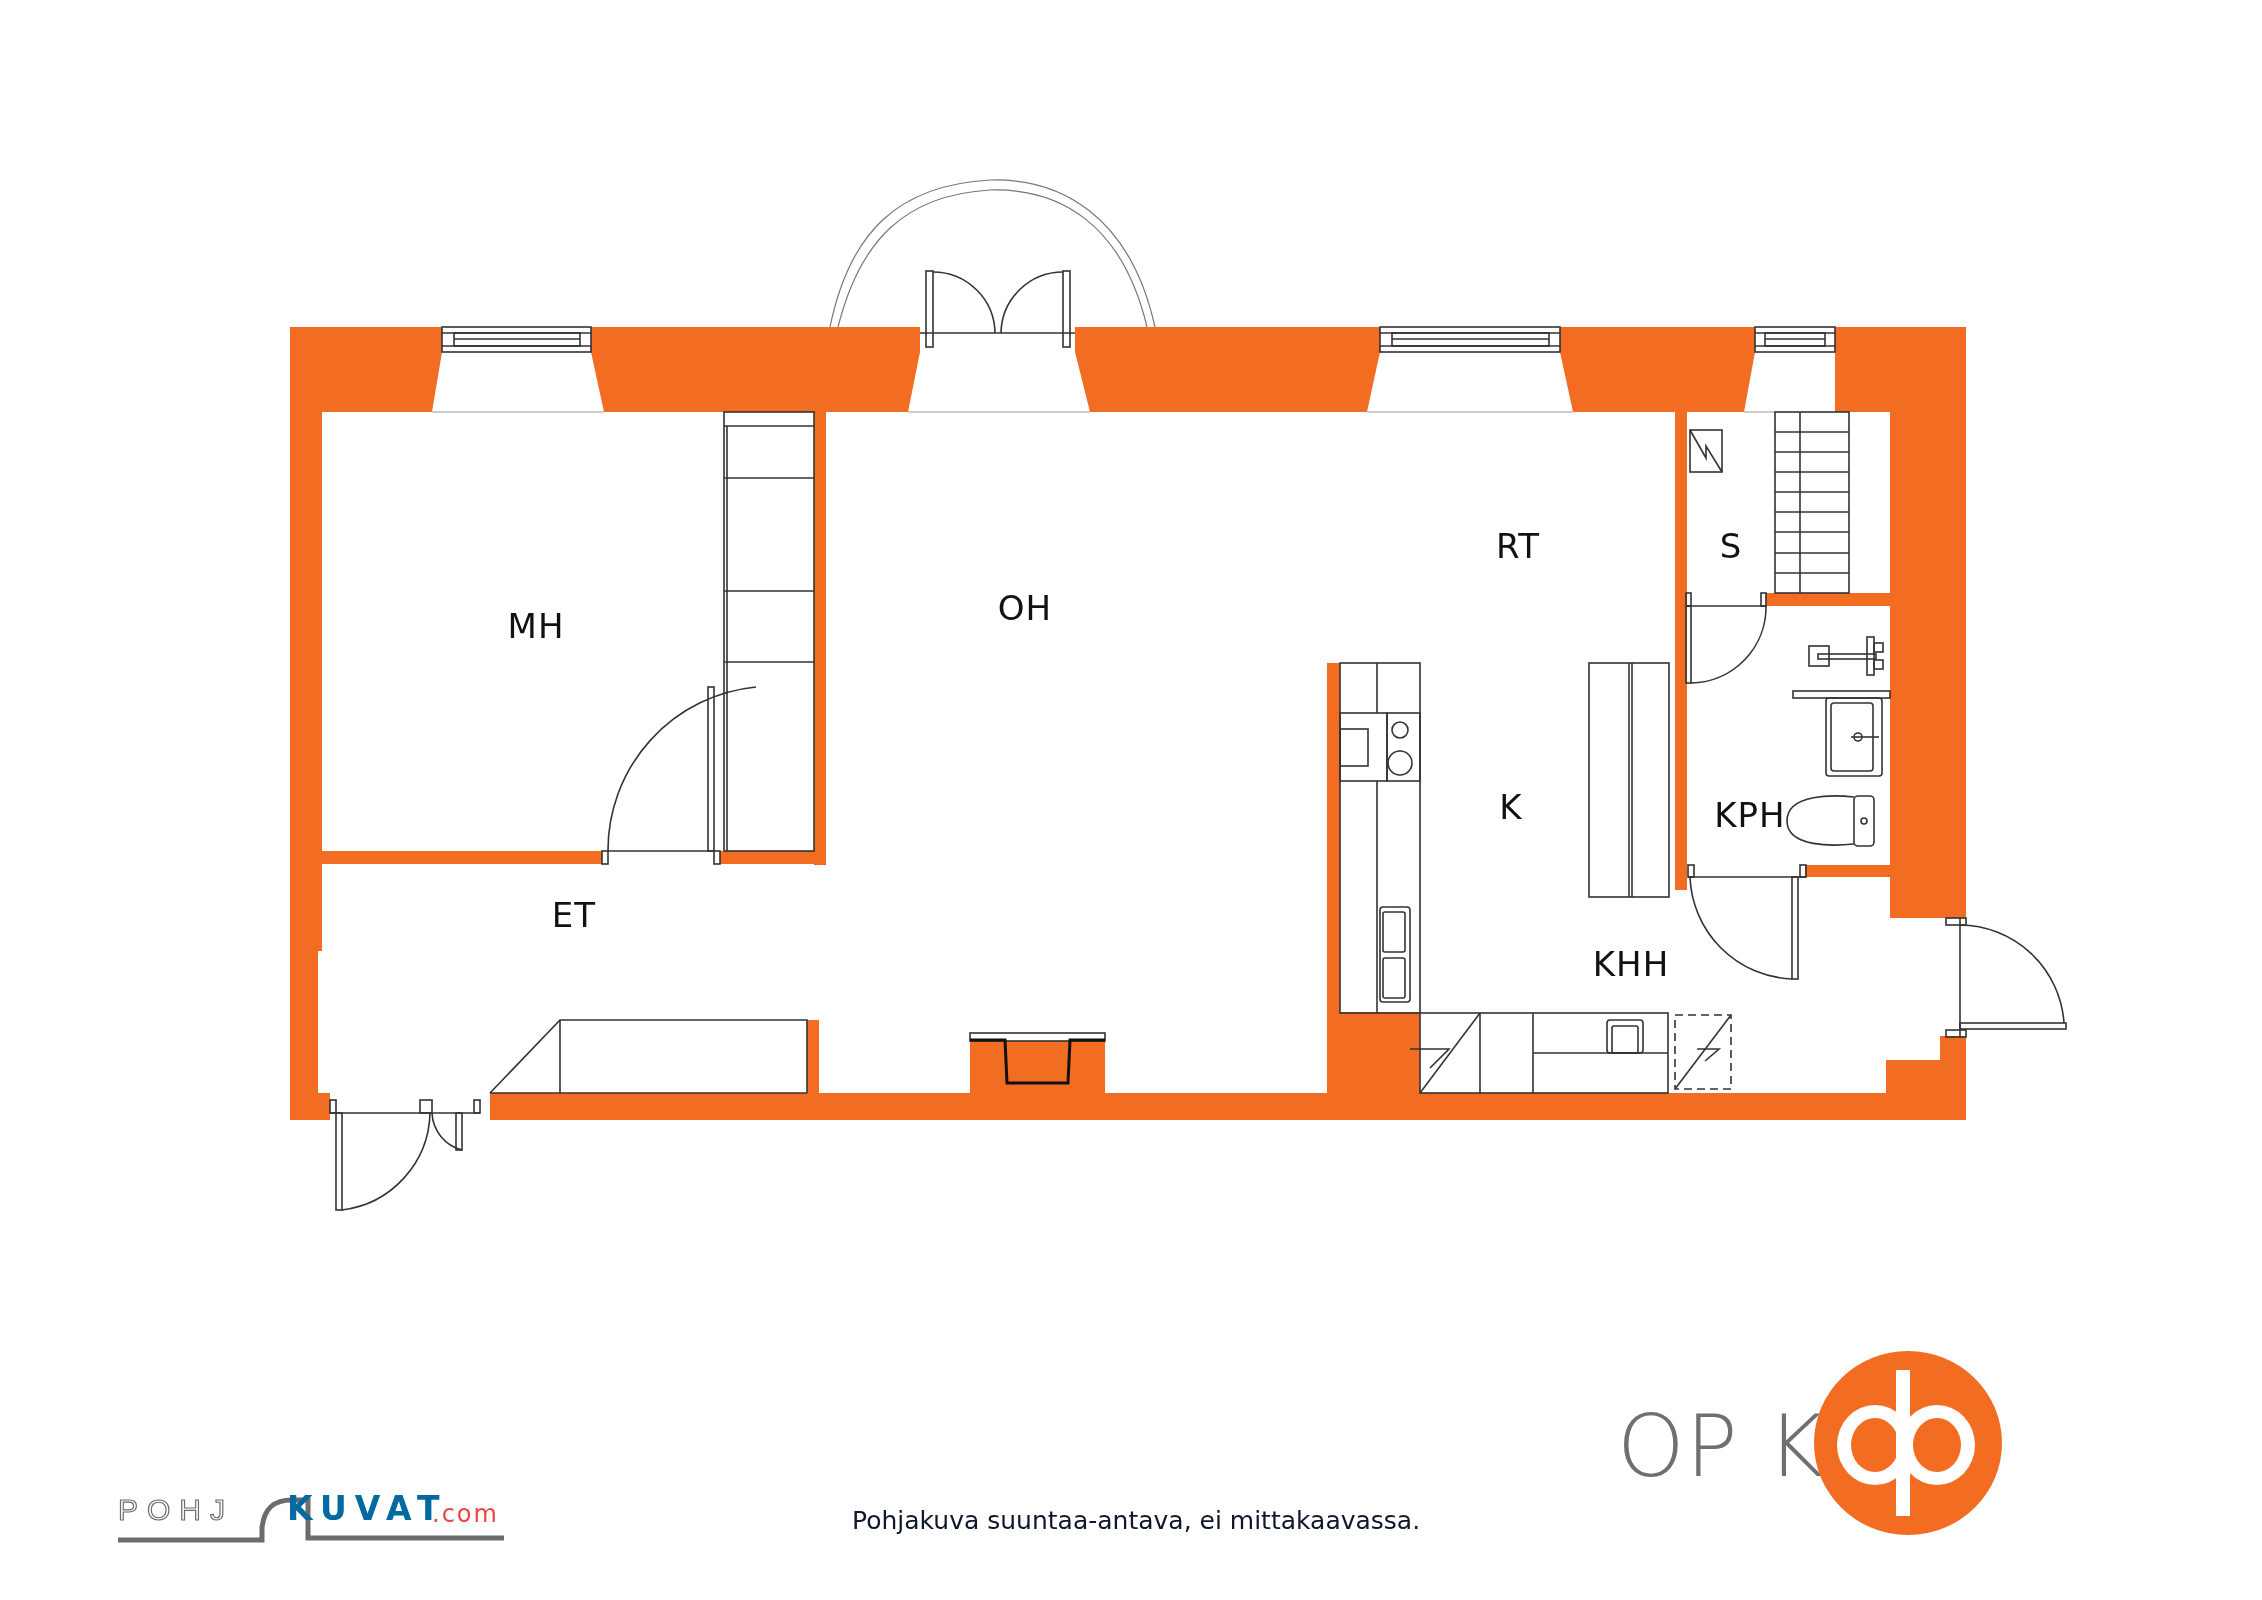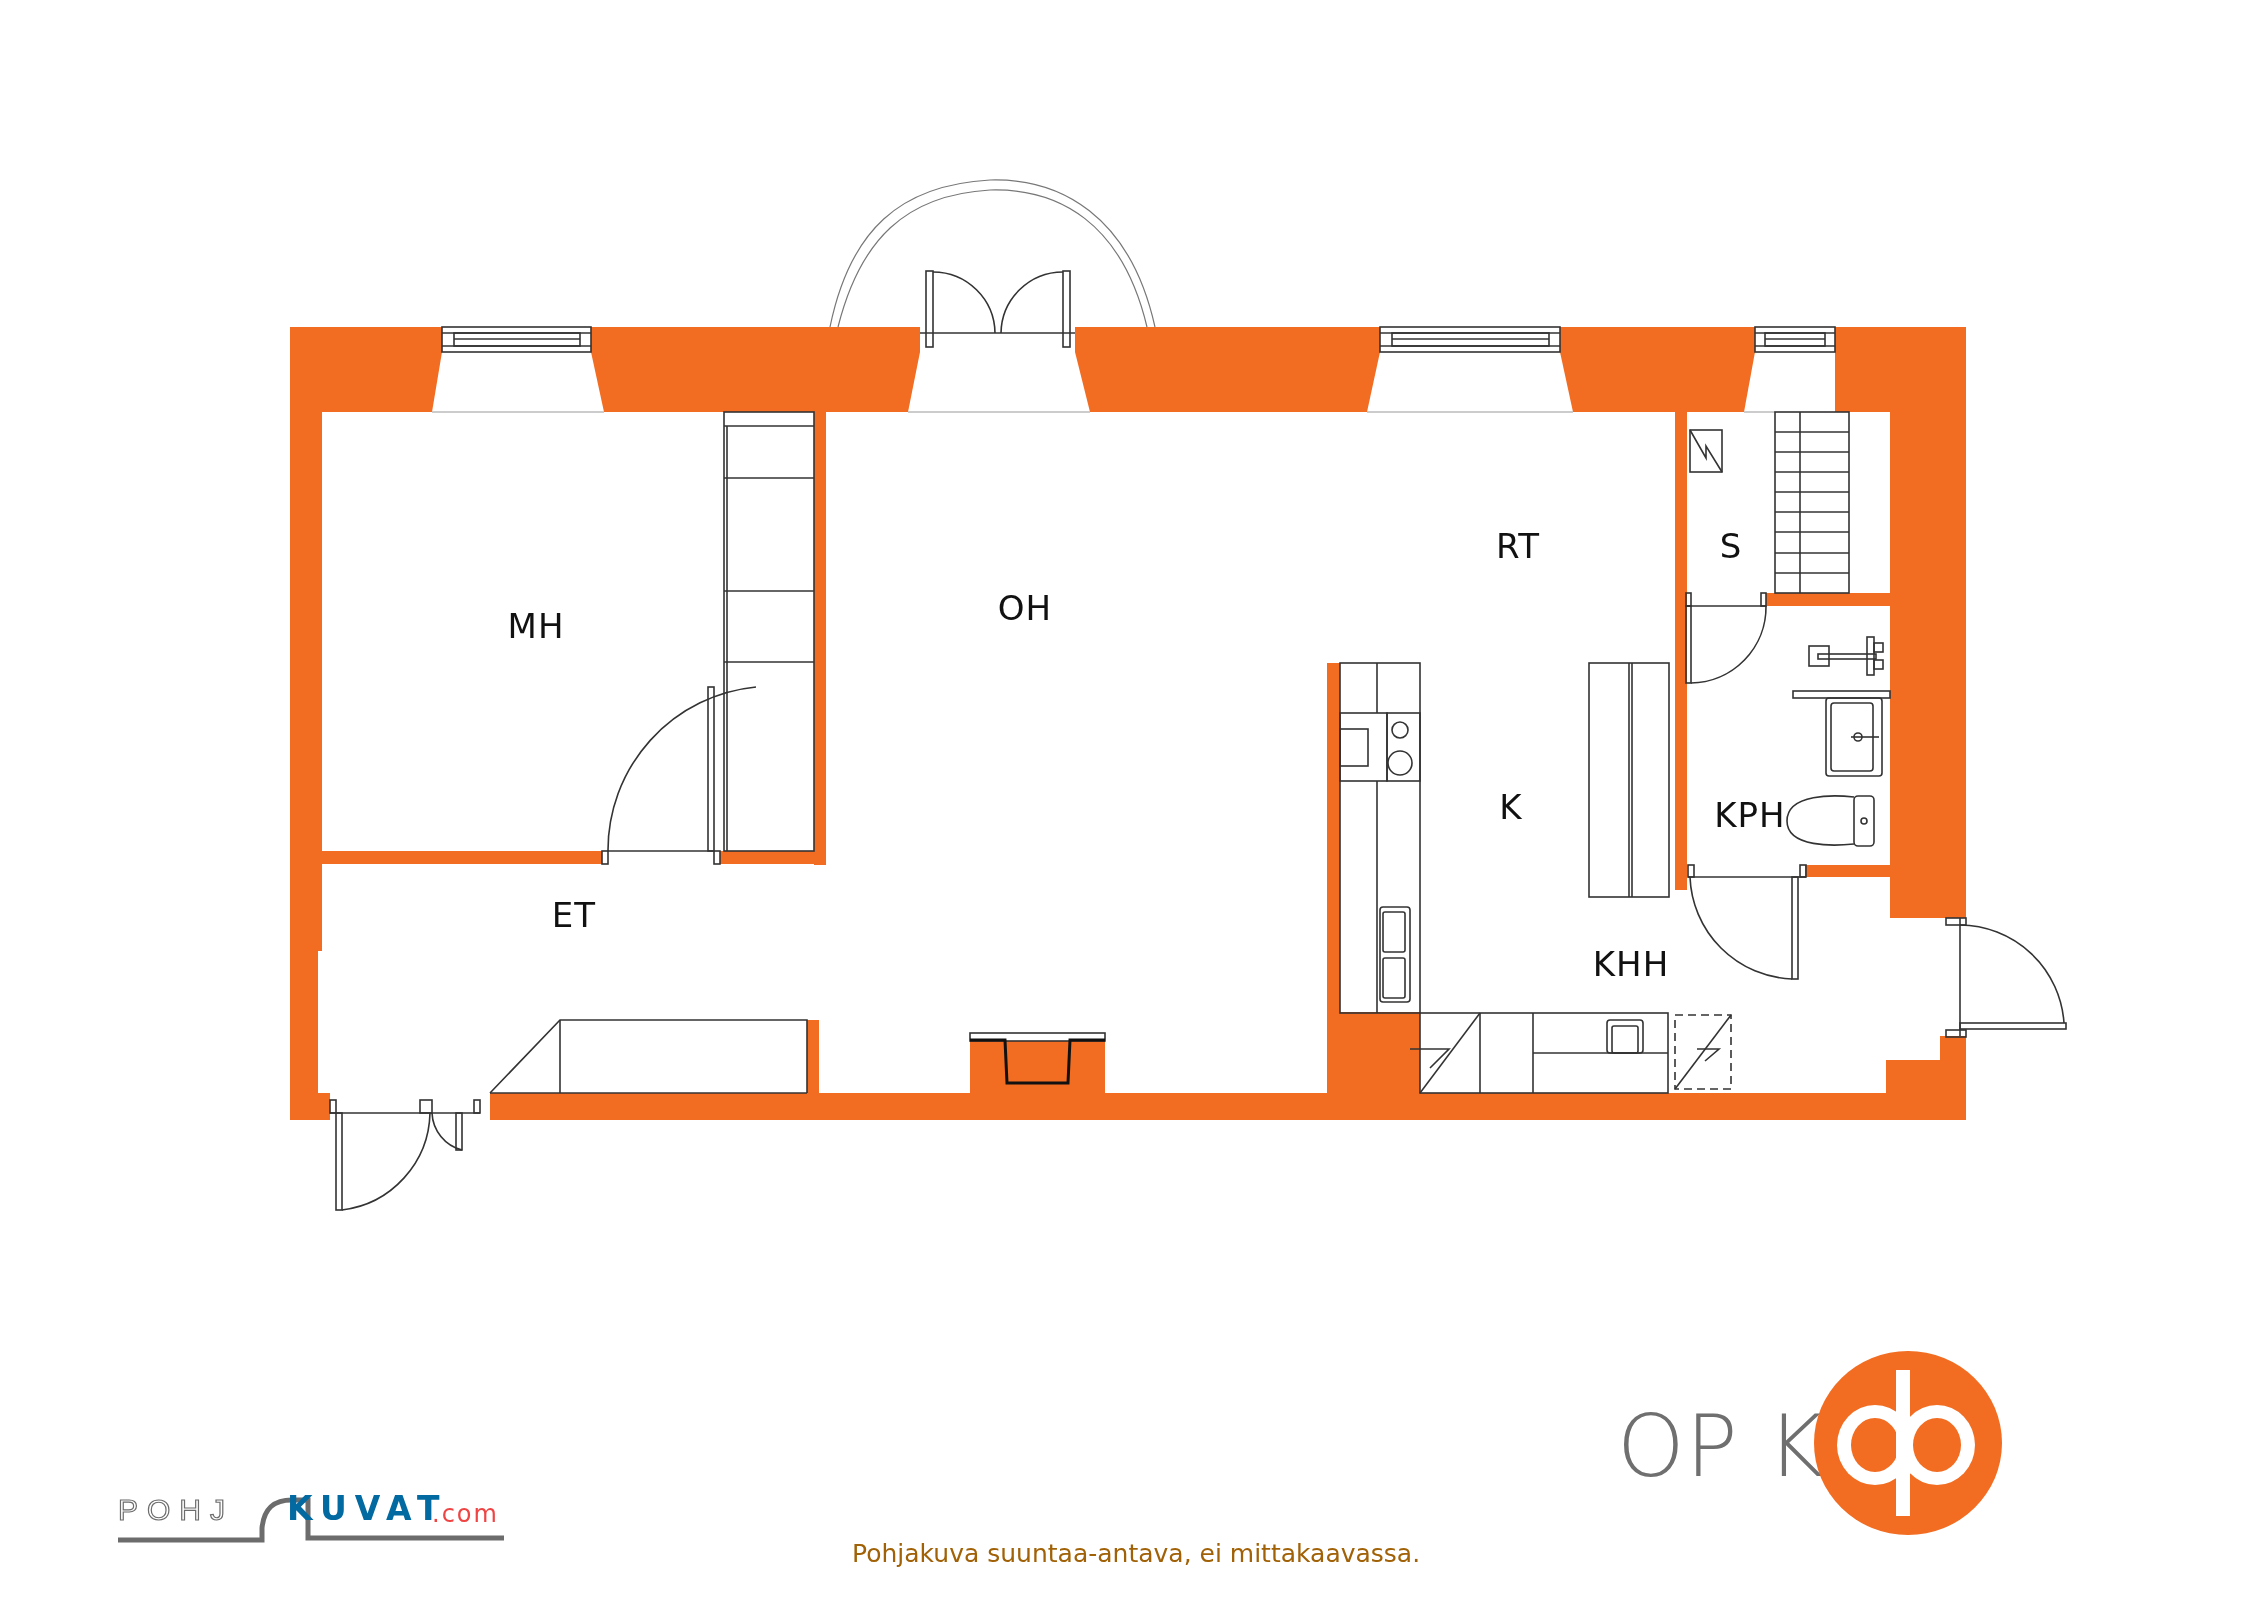--- a/index.html
+++ b/index.html
@@ -2,21 +2,21 @@
 <html><head>
 <meta charset="utf-8">
 <style>
   html, body { margin: 0; padding: 0; background: #ffffff; }
   body { width: 2262px; height: 1600px; position: relative; overflow: hidden;
          font-family: "DejaVu Sans", sans-serif; }
   #plan { position: absolute; left: 0; top: 0; }
   .room-label { position: absolute; font-family: "DejaVu Sans", sans-serif; font-size: 34px;
                 color: #111; transform: translate(-50%, -50%); white-space: nowrap; letter-spacing: 1px; text-align: right; }
   .caption { position: absolute; left: 852px; top: 1506px; font-family: "DejaVu Sans", sans-serif;
-             font-size: 25px; color: #a16207; white-space: nowrap; margin-top: 33px; }
+             font-size: 25px; color: #0f172a; white-space: nowrap; }
   .brand-text { position: absolute; left: 1617px; top: 1396px; font-family: "DejaVu Sans", sans-serif;
                 font-size: 86px; font-weight: 300; color: #6f6f6f; letter-spacing: 1px; white-space: nowrap; }
   .brand-logo { position: absolute; left: 1813px; top: 1350px; width: 190px; height: 186px; }
   .pk-logo { position: absolute; left: 112px; top: 1488px; width: 400px; height: 56px; }
   .pk-pohj { position: absolute; left: 118px; top: 1493px; font-family: Liberation Sans, sans-serif;
              font-size: 30px; color: #fff; -webkit-text-stroke: 1.2px #6c6c6c; letter-spacing: 9px; }
   .pk-kuvat { position: absolute; left: 287px; top: 1489px; font-family: "DejaVu Sans", sans-serif;
               font-size: 33px; font-weight: bold; color: #0369a1; letter-spacing: 8px; }
   .pk-com { position: absolute; left: 432px; top: 1500px; font-family: "DejaVu Sans", sans-serif;
             font-size: 24px; color: #ef4444; letter-spacing: 2px; }

